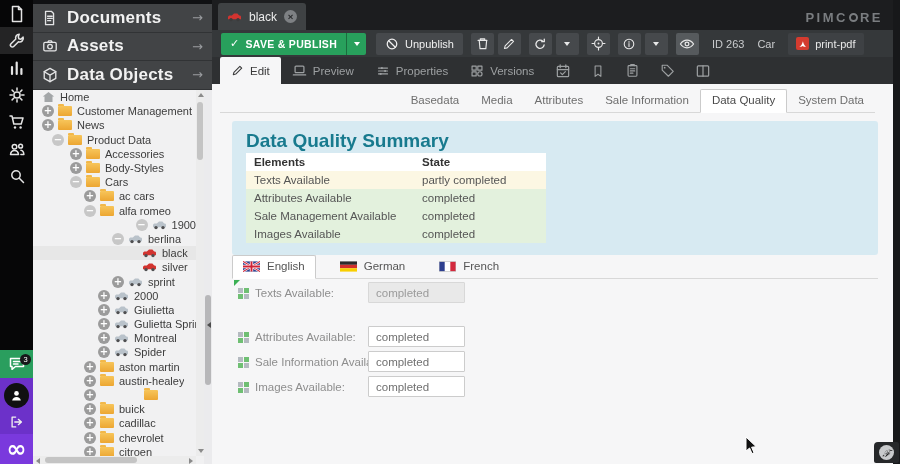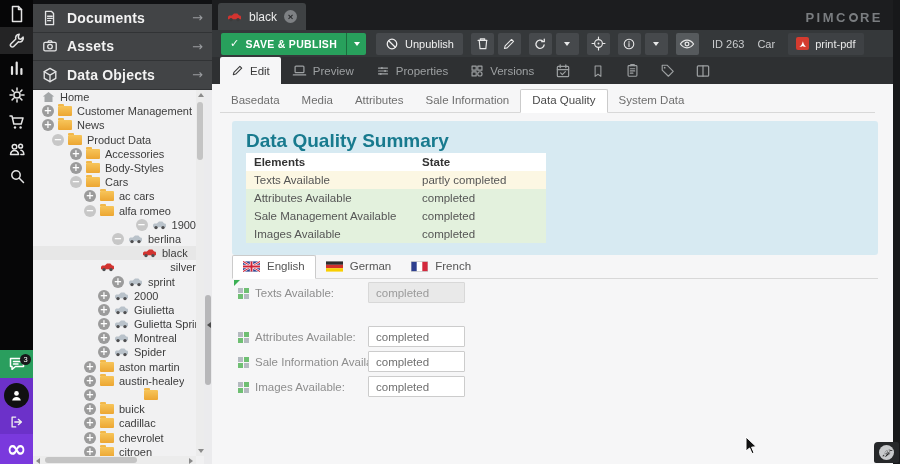--- a/index.html
+++ b/index.html
@@ -17,21 +17,21 @@
   .chatbadge { position:absolute; top:4px; right:2px; min-width:11px; height:11px; background:#17181a; color:#fff; font-size:7.5px; border-radius:6px; display:flex; align-items:center; justify-content:center; padding:0 2px; }
   #nav-purple { position:absolute; top:378px; width:33px; height:56px; background:#6c31c9; }
   .avatarcirc { position:absolute; top:5px; left:4px; width:25px; height:25px; border-radius:50%; background:#101012; display:flex; align-items:center; justify-content:center; }
   .logoutbtn { position:absolute; top:34px; left:0; width:33px; height:20px; display:flex; align-items:center; justify-content:center; color:#f0f0f0; }
   #nav-logo { position:absolute; top:434px; width:33px; height:30px; background:#7a39dd; display:flex; align-items:center; justify-content:center; color:#fff; font-size:24px; font-weight:bold; line-height:1; font-family:"DejaVu Sans",sans-serif; }
 
   
   #sidebar { position:absolute; left:33px; top:0; width:179px; height:464px; background:#f1f1f2; }
   #side-top { height:4px; background:#101113; }
   .acchead { height:28.5px; background:#424446; border-bottom:1px solid #313335; display:flex; align-items:center; padding:0 9px; gap:9px; color:#f2f2f2; }
-  .acchead .albl { flex:1; font-size:14px; font-weight:bold; letter-spacing:.2px; }
+  .acchead .albl { flex:1; font-size:17px; font-weight:bold; letter-spacing:.2px; }
   .acchead .arr { color:#9a9da0; font-size:13px; font-family:"DejaVu Sans",sans-serif; }
   .acchead .aicon { color:#e3e4e5; }
   #tree { position:absolute; left:0; top:90px; right:16px; bottom:8px; overflow:hidden; }
   .trow { height:14.2px; display:flex; align-items:center; font-size:11px; color:#3c3c3c; white-space:nowrap; }
   .trow.sel { background:#e7e7e7; }
   .trow .tlabel { margin-left:5px; overflow:hidden; }
   .exp { width:12px; height:12px; min-width:12px; border-radius:50%; margin-right:4px; color:#fff; font-size:10px; line-height:11px; text-align:center; font-weight:bold; font-family:"DejaVu Sans",sans-serif; }
   .exp.plus { background:#9b9b9b; } .exp.plus::before { content:'+'; }
   .exp.minus { background:#c7c7c7; } .exp.minus::before { content:'\2212'; }
   .exp.none { background:transparent; }
@@ -75,36 +75,36 @@
   .ibtn.lit { background:#565a5d; }
   .meta { margin-left:13px; color:#caccce; font-size:11px; }
   #printchip { margin-left:13px; height:22px; background:#3e4144; border-radius:2px; display:flex; align-items:center; gap:6px; padding:0 8px; color:#e8e8e8; font-size:11px; }
 
   #tb2 { height:27px; background:#2e3032; display:flex; align-items:stretch; padding-left:8px; }
   .etab { display:flex; align-items:center; gap:6px; padding:0 11px; color:#9da0a2; font-size:11.5px; }
   .etab.active { background:#f6f6f7; color:#3a3a3a; border-radius:2px 2px 0 0; }
   .etab.icononly { padding:0 10px; }
 
   #content { position:absolute; left:0; top:84px; right:0; bottom:0; background:#f6f6f7; }
-  #ctabs { position:absolute; left:8px; right:18px; top:5px; height:24px; display:flex; align-items:flex-end; border-bottom:1px solid #d8d8d8; }
+  #ctabs { position:absolute; left:8px; right:18px; top:5px; height:24px; display:flex; align-items:flex-end; border-bottom:1px solid #d8d8d8;justify-content:flex-end; }
   .ctab { padding:4px 11px 6px; font-size:11.5px; color:#6e6e6e; }
   .ctab.active { background:#fff; border:1px solid #cbcbcb; border-bottom:1px solid #fff; margin-bottom:-1px; border-radius:2px 2px 0 0; color:#4a4a4a; }
 
   #panel { position:absolute; left:20px; top:37px; width:646px; background:#d7eaf2; border-radius:3px; padding:9px 14px 12px; }
   #panel h3 { font-size:19px; color:#187a8e; margin-bottom:1px; }
   #sumtable { width:300px; border-collapse:collapse; font-size:11.5px; }
   #sumtable td { padding:3px 8px; }
   #sumtable .hrow td { background:#fff; font-weight:bold; color:#333; }
   #sumtable td:first-child { width:168px; }
   #sumtable td:last-child { width:132px;margin-top:26px; }
   tr.partial td { background:#fcf7e3; color:#555; }
   tr.complete td { background:#e3f1dd; color:#555; }
 
   #langtabs { position:absolute; left:20px; top:170px; width:646px; height:25px; display:flex; align-items:flex-end; border-bottom:1px solid #d8d8d8; }
-  .ltab { display:flex; align-items:center; gap:7px; padding:4px 10px 6px; font-size:11.5px; color:#555; }
+  .ltab { display:flex; align-items:center; gap:7px; padding:4px 10px 6px; margin-right:14px; font-size:11.5px; color:#555; }
   .ltab.active { background:#fff; border:1px solid #cbcbcb; border-bottom:1px solid #fff; margin-bottom:-1px; border-radius:2px 2px 0 0; }
 
   .frow { position:absolute; left:26px; height:20px; display:flex; align-items:center; gap:6px; font-size:11.5px; color:#8e8e8e; }
   .frow input { position:absolute; left:130px; top:-1px; width:97px; height:21px; border:1px solid #ccc; background:#fff; color:#707070; font-size:11.5px; padding:0 7px; font-family:inherit; border-radius:1px; }
   .frow input.dis { background:#e9e9e9; border-color:#d8d8d8; color:#9b9b9b; }
   .dirty { position:absolute; left:-4px; top:-3px; width:0; height:0; border-top:6px solid #3bb054; border-right:6px solid transparent; }
 
   #cursor { position:absolute; left:533px; top:352px; }
   #fm-badge { position:absolute; right:1px; bottom:1px; width:25px; height:21px; background:#26282a; border-radius:4px 2px 2px 2px; display:flex; align-items:center; justify-content:center; }
   #fm-badge .fcirc { width:15px; height:15px; border-radius:50%; background:#c9cbcd; color:#1c1c1c; font-family:"DejaVu Serif","Liberation Serif",serif; font-style:italic; font-size:10px; display:flex; align-items:center; justify-content:center; }
@@ -307,21 +307,21 @@
           <span class="exp none"></span>
           <span style="display:flex">
             <svg width="15" height="10" viewBox="0 0 15 10">
               <path d="M1 7.2V5.2C1 4 2 3.5 3.2 3.5h1.6L7 1.6h3.4l1.8 1.9h.6c1.1 0 1.2.9 1.2 1.7v2z" fill="#d23430"></path>
               <circle cx="4" cy="7.6" r="1.7" fill="#4e4e50"></circle>
               <circle cx="11" cy="7.6" r="1.7" fill="#4e4e50"></circle>
             </svg>
           </span>
           <span class="tlabel">black</span>
         </div>
-        <div class="trow" style=" justify-content: space-between;">
+        <div class="trow" style="padding-left: 93px;">
           <span class="exp none"></span>
           <span style="display:flex">
             <svg width="15" height="10" viewBox="0 0 15 10">
               <path d="M1 7.2V5.2C1 4 2 3.5 3.2 3.5h1.6L7 1.6h3.4l1.8 1.9h.6c1.1 0 1.2.9 1.2 1.7v2z" fill="#d23430"></path>
               <circle cx="4" cy="7.6" r="1.7" fill="#4e4e50"></circle>
               <circle cx="11" cy="7.6" r="1.7" fill="#4e4e50"></circle>
             </svg>
           </span>
           <span class="tlabel">silver</span>
         </div>

